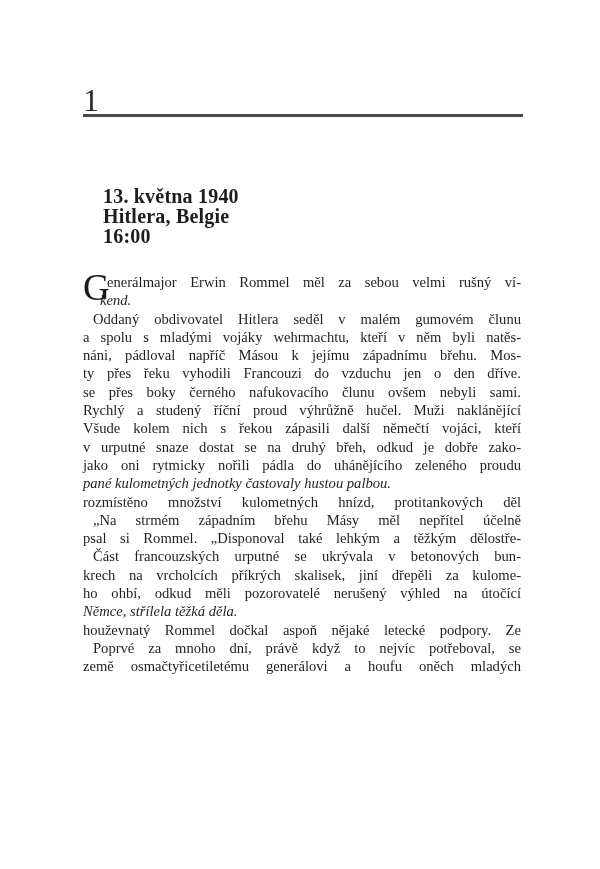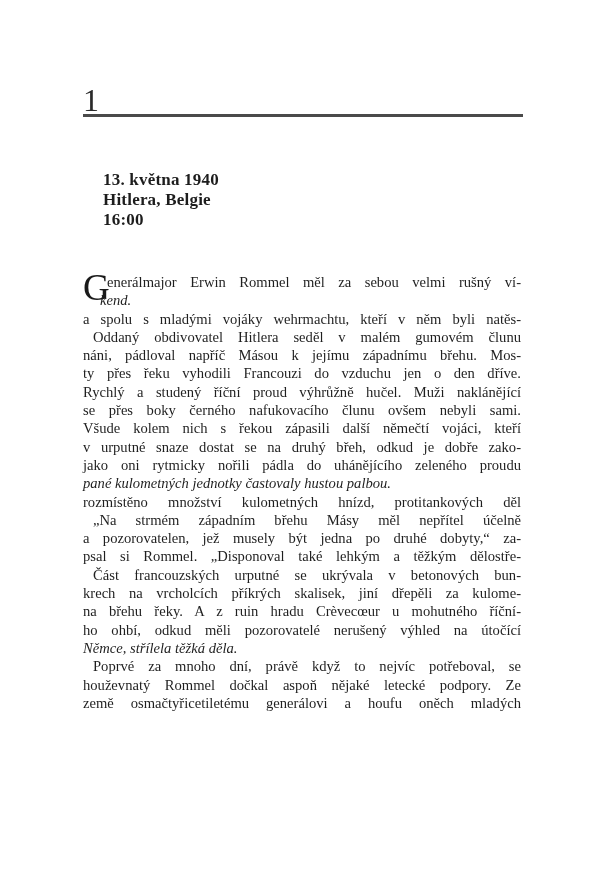--- a/index.html
+++ b/index.html
@@ -24,22 +24,22 @@
     position: absolute;
     left: 83px;
     top: 114px;
     width: 440px;
     height: 3px;
     background: #4a4a4a;
   }
   .heading {
     position: absolute;
     left: 103px;
-    top: 170px;
-    font-size: 17px;
+    top: 186px;
+    font-size: 20px;
     line-height: 20px;
     font-weight: bold;
     letter-spacing: 0.2px;
     color: #1d1d1d;
   }
   .body-text {
     position: absolute;
     left: 83px;
     top: 273px;
     width: 438px;
@@ -87,47 +87,45 @@
 
   <div class="body-text">
 
     <div class="para">
       <span class="dropcap">G</span>
       <div class="line dc1">enerálmajor Erwin Rommel měl za sebou velmi rušný ví-</div>
       <div class="line last dc2">kend.</div>
     </div>
 
     <div class="para">
+      <div class="line ind">Oddaný obdivovatel Hitlera seděl v malém gumovém člunu</div>
       <div class="line">a spolu s mladými vojáky wehrmachtu, kteří v něm byli natěs-</div>
-      <div class="line ind">Oddaný obdivovatel Hitlera seděl v malém gumovém člunu</div>
       <div class="line">náni, pádloval napříč Másou k jejímu západnímu břehu. Mos-</div>
       <div class="line">ty přes řeku vyhodili Francouzi do vzduchu jen o den dříve.</div>
+      <div class="line">se přes boky černého nafukovacího člunu ovšem nebyli sami.</div>
       <div class="line">Rychlý a studený říční proud výhrůžně hučel. Muži naklánějící</div>
-      <div class="line">se přes boky černého nafukovacího člunu ovšem nebyli sami.</div>
       <div class="line">Všude kolem nich s řekou zápasili další němečtí vojáci, kteří</div>
       <div class="line">v urputné snaze dostat se na druhý břeh, odkud je dobře zako-</div>
       <div class="line">jako oni rytmicky nořili pádla do uhánějícího zeleného proudu</div>
       <div class="line last">pané kulometných jednotky častovaly hustou palbou.</div>
     </div>
 
     <div class="para">
       <div class="line">rozmístěno množství kulometných hnízd, protitankových děl</div>
       <div class="line ind">„Na strmém západním břehu Másy měl nepřítel účelně</div>
-      <div class="line">a pozorovatelen, jež musely být jedna po druhé dobyty,“ za-</div>
       <div class="line">psal si Rommel. „Disponoval také lehkým a těžkým dělostře-</div>
     </div>
 
     <div class="para">
       <div class="line ind">Část francouzských urputné se ukrývala v betonových bun-</div>
       <div class="line">krech na vrcholcích příkrých skalisek, jiní dřepěli za kulome-</div>
-      <div class="line">na břehu řeky. A z ruin hradu Crèvecœur u mohutného říční-</div>
       <div class="line">ho ohbí, odkud měli pozorovatelé nerušený výhled na útočící</div>
       <div class="line last">Němce, střílela těžká děla.</div>
     </div>
 
     <div class="para">
+      <div class="line">houževnatý Rommel dočkal aspoň nějaké letecké podpory. Ze</div>
       <div class="line ind">Poprvé za mnoho dní, právě když to nejvíc potřeboval, se</div>
-      <div class="line">houževnatý Rommel dočkal aspoň nějaké letecké podpory. Ze</div>
       <div class="line">země osmačtyřicetiletému generálovi a houfu oněch mladých</div>
     </div>
 
   </div>
 </div>
 
 </body></html>

